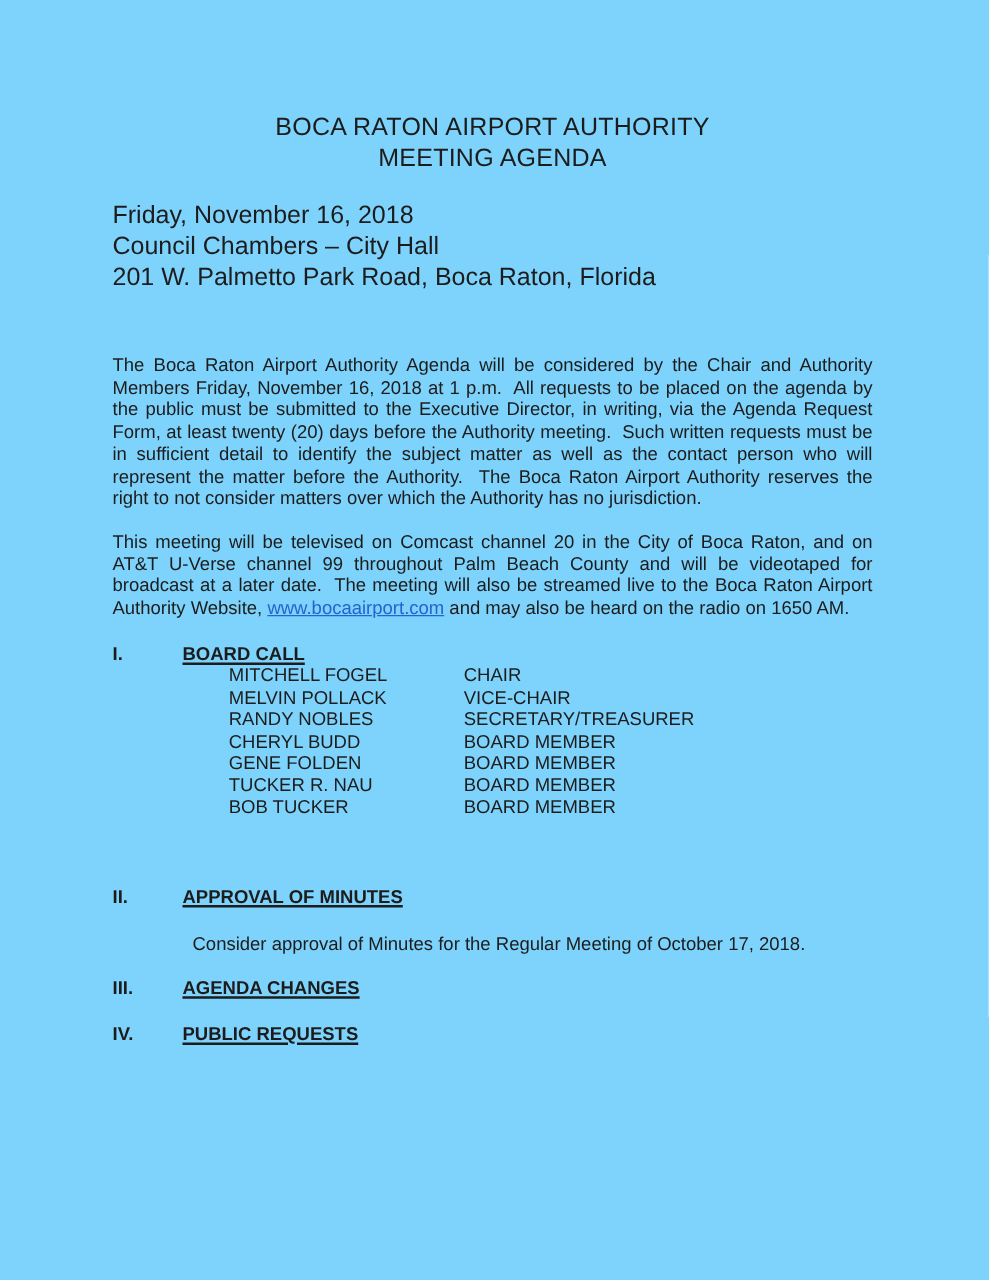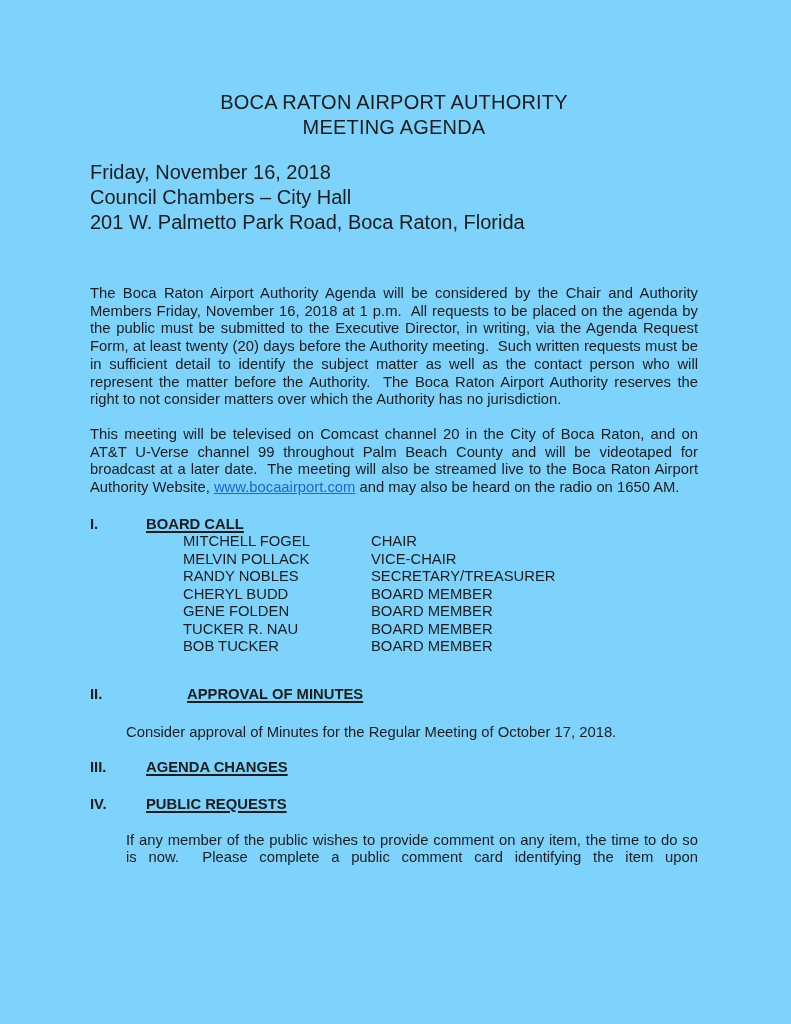--- a/index.html
+++ b/index.html
@@ -58,23 +58,23 @@
     text-underline-offset: 2px;
   }
   .sec-roll { margin-top: 19px; }
   .roll-table {
     margin-left: 93px;
     font-size: 14.8px;
     line-height: 17.5px;
   }
   .roll-row { display: flex; }
   .roll-name { width: 188px; flex: none; }
-  .sec-approval { margin-top: 30px; gap: 41px; }
+  .sec-approval { margin-top: 54px; }
   .sub-para {
-    margin: 0 0 0 36px;
+    margin: 0 0 0 64px;
     font-size: 14.8px;
     line-height: 17.7px;
     white-space: pre-wrap;
   }
   .consider { margin-top: 20px; }
   .sec-agenda { margin-top: 18px; }
   .sec-public { margin-top: 19px; }
   .public {
     margin-top: 18px;
     text-align: justify;
@@ -148,16 +148,15 @@
     <div class="sec sec-agenda">
       <span class="sec-num">III.</span>
       <span class="sec-label">AGENDA CHANGES</span>
     </div>
 
     <div class="sec sec-public">
       <span class="sec-num">IV.</span>
       <span class="sec-label">PUBLIC REQUESTS</span>
     </div>
 
-    <p class="sub-para public">If any member of the public wishes to provide comment on any item, the time to do so is now.  Please complete a public comment card identifying the item upon</p>
 
   </div>
 </div>
 
 </body></html>

